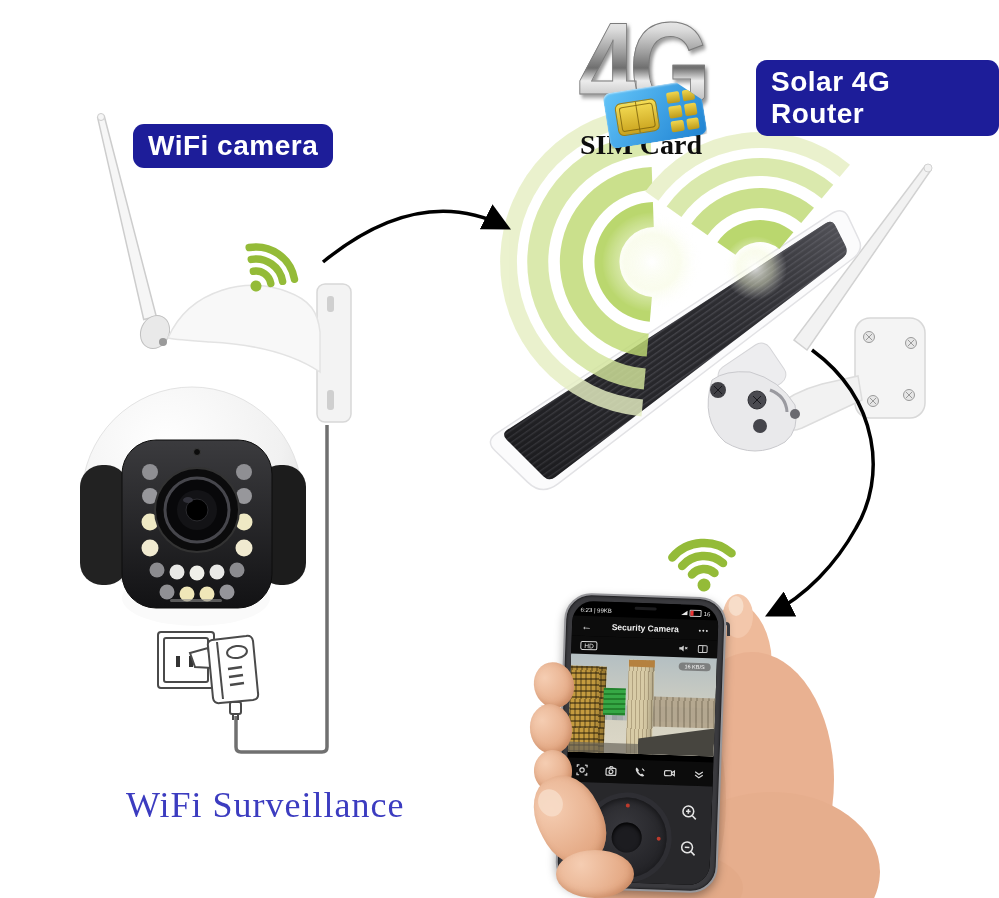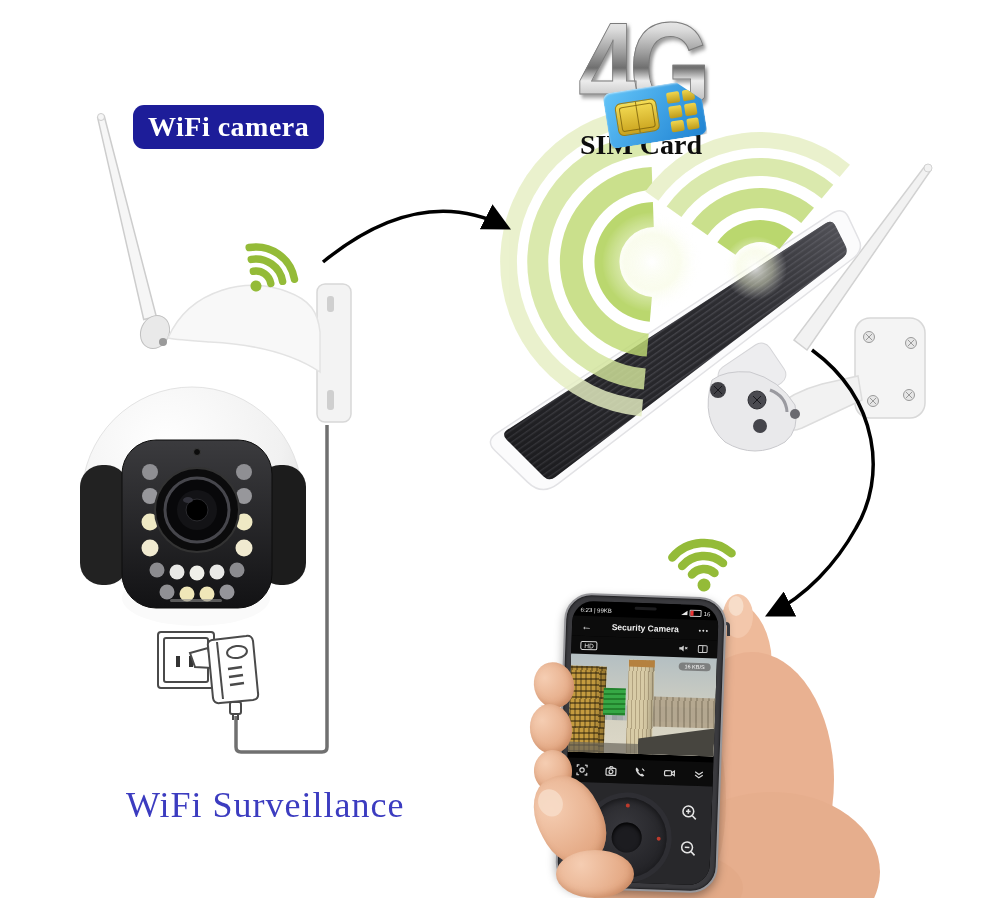--- a/index.html
+++ b/index.html
@@ -3,21 +3,21 @@
 <meta charset="utf-8">
 <style>
   html,body{margin:0;padding:0;background:#fff;}
   #canvas{position:relative;width:999px;height:898px;background:#ffffff;overflow:hidden;
           font-family:"Liberation Sans",sans-serif;}
   .scene-svg{position:absolute;left:0;top:0;z-index:1;}
 
   
   .pill{position:absolute;z-index:4;background:#1d1d99;color:#fff;font-weight:700;
         border-radius:11px;padding:6px 15px;font-size:28px;letter-spacing:0.5px;}
-  .pill.wifi{left:133px;top:105px;font-family:Liberation Serif, serif;}
+  .pill.wifi{left:133px;top:124px;}
   .pill.router{left:756px;top:60px;}
 
   
   .logo4g{position:absolute;z-index:4;left:552px;top:4px;width:178px;text-align:center;
           font-weight:900;font-size:128px;line-height:1;letter-spacing:-9px;
           transform:scaleX(0.82);transform-origin:center top;
           background:linear-gradient(180deg,#ffffff 0%,#dcdcdc 20%,#9e9e9e 38%,#6f6f6f 50%,#ececec 60%,#bdbdbd 76%,#686868 100%);
           -webkit-background-clip:text;background-clip:text;color:transparent;
           -webkit-text-stroke:1px #7b7b7b;filter:drop-shadow(3px 3px 2px rgba(70,70,70,.55));}
   .simcard{position:absolute;z-index:5;left:606px;top:86px;width:98px;height:56px;
@@ -293,20 +293,21 @@
     <ellipse cx="738" cy="616" rx="15" ry="22" fill="#f3c7ab"></ellipse>
     <ellipse cx="736" cy="606" rx="7.5" ry="10" fill="#f7ddc9"></ellipse>
     <ellipse cx="752" cy="780" rx="82" ry="128" fill="#e9b191"></ellipse>
     <ellipse cx="772" cy="872" rx="108" ry="80" fill="#e6ae8d"></ellipse>
     <ellipse cx="668" cy="888" rx="75" ry="38" fill="#e3aa88"></ellipse>
     <ellipse cx="700" cy="800" rx="26" ry="85" fill="#d89d7b" opacity="0.45"></ellipse>
   </g>
 </svg>
 
 <div class="pill wifi">WiFi camera</div>
+<div class="pill router">Solar 4G Router</div>
 <div class="logo4g">4G</div>
 <div class="simcard">
   <div class="chip"></div>
   <div class="simpins">
         <i></i>
         <i></i>
         <i></i>
         <i></i>
         <i></i>
         <i></i>

